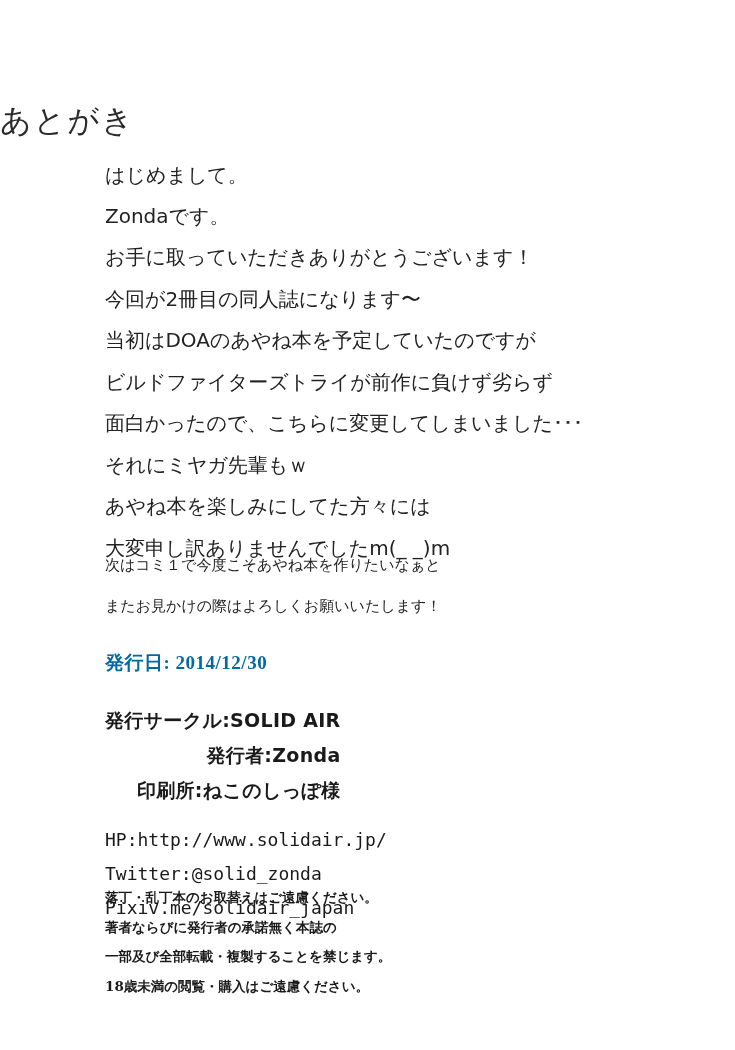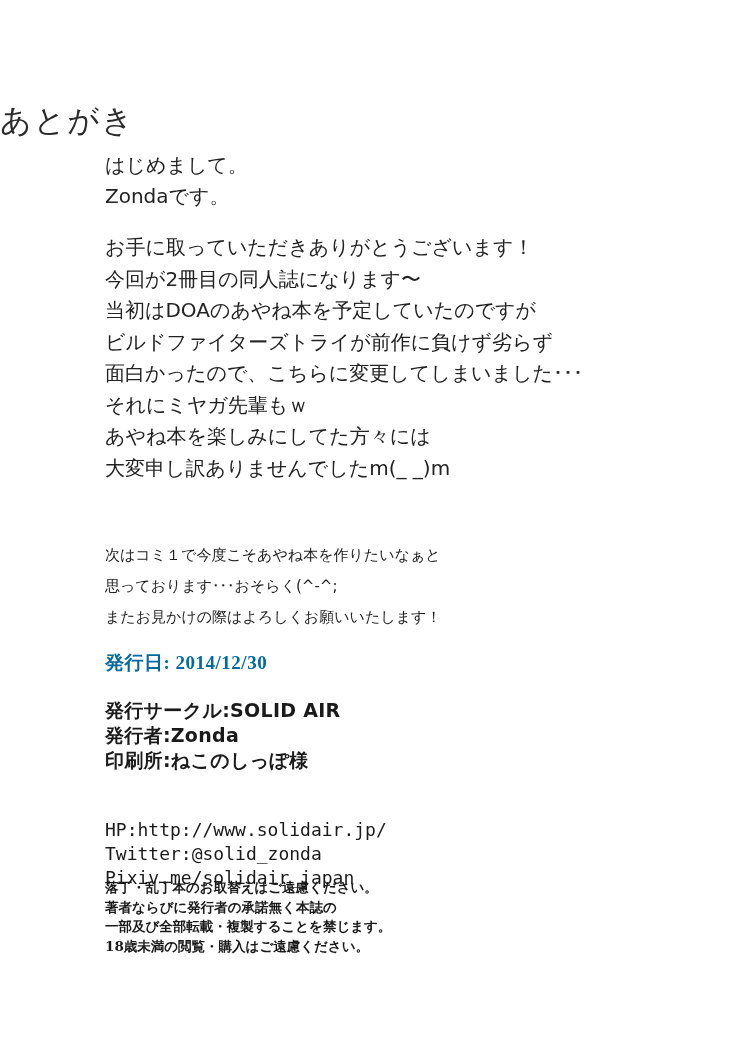--- a/index.html
+++ b/index.html
@@ -48,40 +48,42 @@
     font-size: 20px;
     line-height: 31.5px;
   }
   .blk-next {
     top: 540px;
     font-size: 15px;
     line-height: 31px;
   }
   .line {
     white-space: pre;
+    margin-top: 10px;
   }
   .pubdate {
     position: absolute;
     left: 105px;
     top: 650px;
     font-family: Liberation Serif, serif;
     font-size: 19px;
     font-weight: bold;
     letter-spacing: 0.5px;
     color: #0369a1;
   }
   .credits {
     position: absolute;
     left: 105px;
     top: 698px;
     font-family: "DejaVu Sans", sans-serif;
     font-size: 19px;
     line-height: 25px;
     font-weight: bold;
     color: #1a1a1a;
+    text-align: right;
   }
   .credits .line {
     letter-spacing: 0.3px;
   }
   .links {
     position: absolute;
     left: 105px;
     top: 818px;
     font-family: "DejaVu Sans Mono", monospace;
     font-size: 18px;
@@ -117,21 +119,20 @@
     <div class="line">当初はDOAのあやね本を予定していたのですが</div>
     <div class="line">ビルドファイターズトライが前作に負けず劣らず</div>
     <div class="line">面白かったので、こちらに変更してしまいました･･･</div>
     <div class="line">それにミヤガ先輩もｗ</div>
     <div class="line">あやね本を楽しみにしてた方々には</div>
     <div class="line">大変申し訳ありませんでしたm(_ _)m</div>
   </div>
 
   <div class="body-block blk-next">
     <div class="line">次はコミ１で今度こそあやね本を作りたいなぁと</div>
-    <div class="line">思っております･･･おそらく(^-^;</div>
     <div class="line">またお見かけの際はよろしくお願いいたします！</div>
   </div>
 
   <div class="pubdate">発行日: 2014/12/30</div>
 
   <div class="credits">
     <div class="line">発行サークル:SOLID AIR</div>
     <div class="line">発行者:Zonda</div>
     <div class="line">印刷所:ねこのしっぽ様</div>
   </div>

